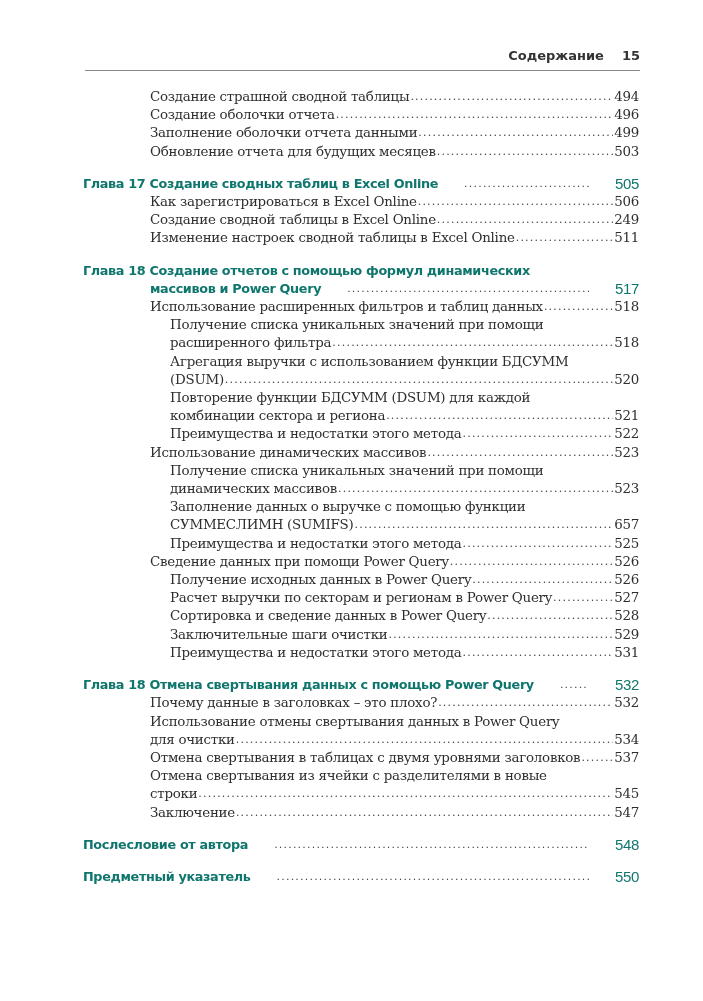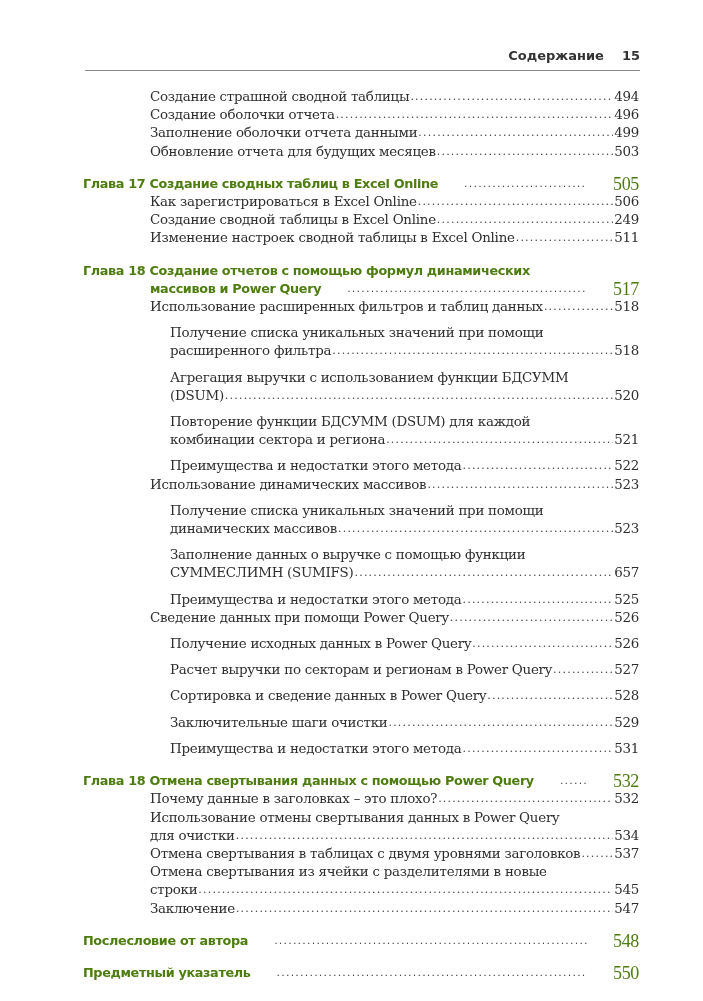--- a/index.html
+++ b/index.html
@@ -21,29 +21,29 @@
     .row .text { white-space: nowrap; background: #fff; padding-right: 1px; }
     .row .dots {
       flex: 1; overflow: hidden; white-space: nowrap; color: #444;
       letter-spacing: 1.2px; font-size: 11px;
     }
     .row .dots::before {
       content: "..............................................................................................................................................................................";
     }
     .row .page-no { white-space: nowrap; padding-left: 1px; }
     .row.lvl1 { padding-left: 67px; }
-    .row.lvl2 { padding-left: 87px; margin-top: 8px; }
+    .row.lvl2 { padding-left: 87px; }
     .row.cont2 { padding-left: 87px; }
     .row.cont1 { padding-left: 67px; }
     .row.chapter {
-      font-family: "DejaVu Sans", sans-serif; font-weight: bold; font-size: 12.8px; color: #4d7c0f;
+      font-family: "DejaVu Sans", sans-serif; font-weight: bold; font-size: 12.8px; color: #0f766e;
       letter-spacing: -0.35px;
       gap: 25px;
     }
-    .row.chapter .page-no { font-family: Liberation Serif, serif; font-weight: normal; font-size: 18px; }
+    .row.chapter .page-no { font-family: Liberation Sans, sans-serif; font-weight: normal; font-size: 15px; }
     .row.chapter .dots { font-weight: normal; }
     .row.chapter-cont { padding-left: 67px; }
     .gap { height: 14px; }
     .row .nodots { flex: 1; }
   </style>
 </head>
 <body>
 
 <div class="page">
 

